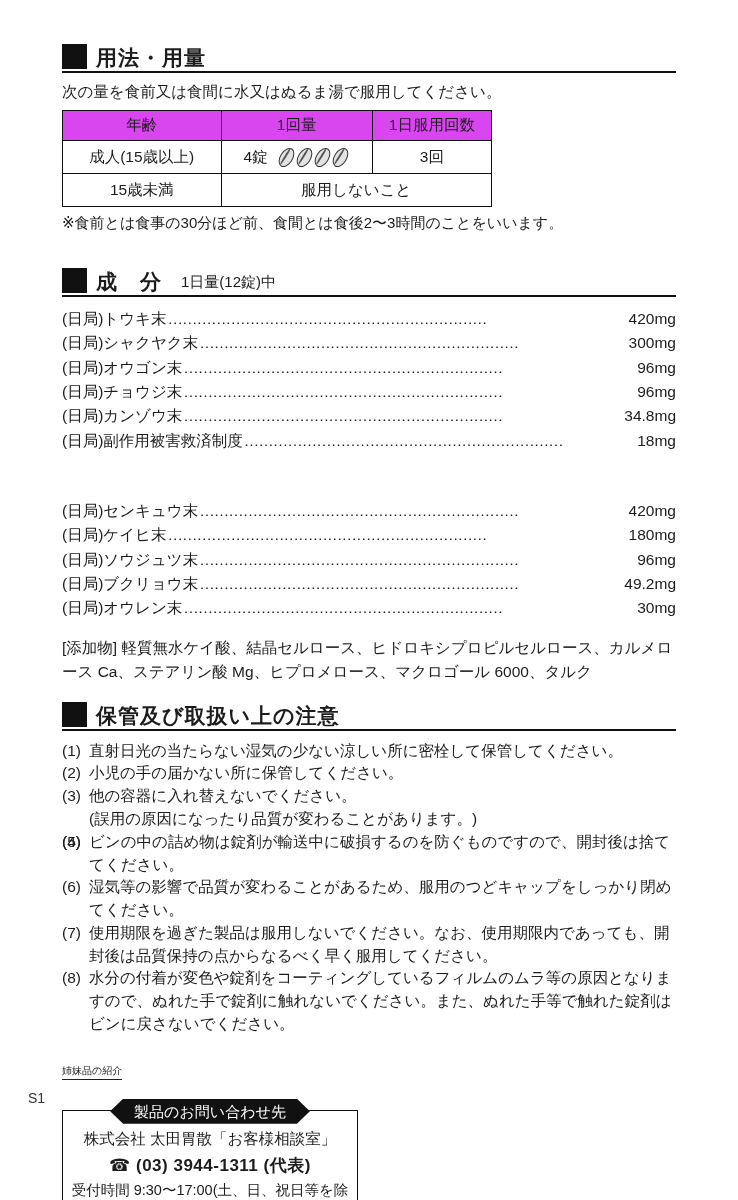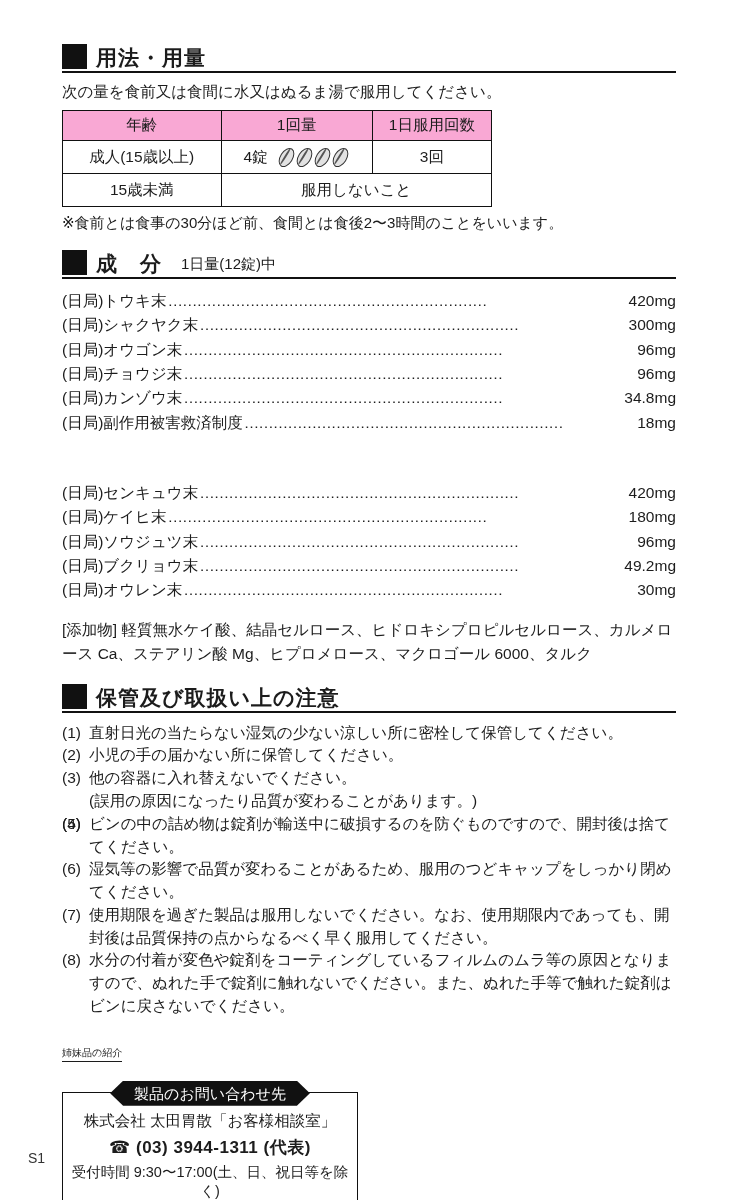--- a/index.html
+++ b/index.html
@@ -19,21 +19,21 @@
   .sec-title{font-size:21px;font-weight:bold;letter-spacing:1px;line-height:1.1;}
   .sec-sub{font-size:15px;font-weight:normal;letter-spacing:0;margin-left:10px;padding-bottom:1px;}
 
   
   .intro{font-size:15.5px;margin:9px 0 7px 0;}
   table.dose{
     border-collapse:collapse;margin-left:0;width:430px;
     font-size:15.5px;text-align:center;
   }
   table.dose th,table.dose td{border:1.7px solid #111;padding:2px 4px;}
-  table.dose th{background:#f9a8d4;font-weight:normal;height:25px;}
+  table.dose th{background:#d946ef;font-weight:normal;height:25px;}
   table.dose td{height:28px;}
   .col-age{width:160px;}.col-dose{width:146px;}.col-times{width:118px;}
   .dose-cell{display:flex;align-items:center;justify-content:center;gap:10px;}
   .pills{display:inline-flex;align-items:center;}
   .pill{
     display:inline-block;width:13px;height:21px;margin:0 2.5px;
     border:1.7px solid #333;border-radius:50%;background:#e2e2e2;
     transform:rotate(32deg);position:relative;box-sizing:border-box;
   }
   .pill::after{
@@ -75,23 +75,23 @@
     position:absolute;top:-12px;left:50%;transform:translateX(-50%);
     background:#111;color:#fff;font-size:15px;white-space:nowrap;
     padding:2px 24px;line-height:1.4;
     clip-path:polygon(13px 0,calc(100% - 13px) 0,100% 50%,calc(100% - 13px) 100%,13px 100%,0 50%);
   }
   .contact-company{font-size:15.5px;}
   .contact-phone{font-size:17px;font-weight:bold;margin-top:4px;letter-spacing:.5px;}
   .contact-hours{font-size:14.5px;margin-top:4px;}
   .relief{font-size:15.5px;font-weight:bold;text-align:center;margin-top:11px;}
 
-  .page-code{position:absolute;left:28px;top:1150px;font-size:14px;color:#333;}
-
-  .mt-sec2{margin-top:17px;}
+  .page-code{position:absolute;left:28px;top:1090px;font-size:14px;color:#333;}
+
+  .mt-sec2{margin-top:35px;}
   .mt-sec3{margin-top:18px;}
 </style>
 </head>
 <body>
 
 <div class="page">
 
   <div class="sec-header">
     <span class="sec-square"></span>
     <span class="sec-title">用法・用量</span>

